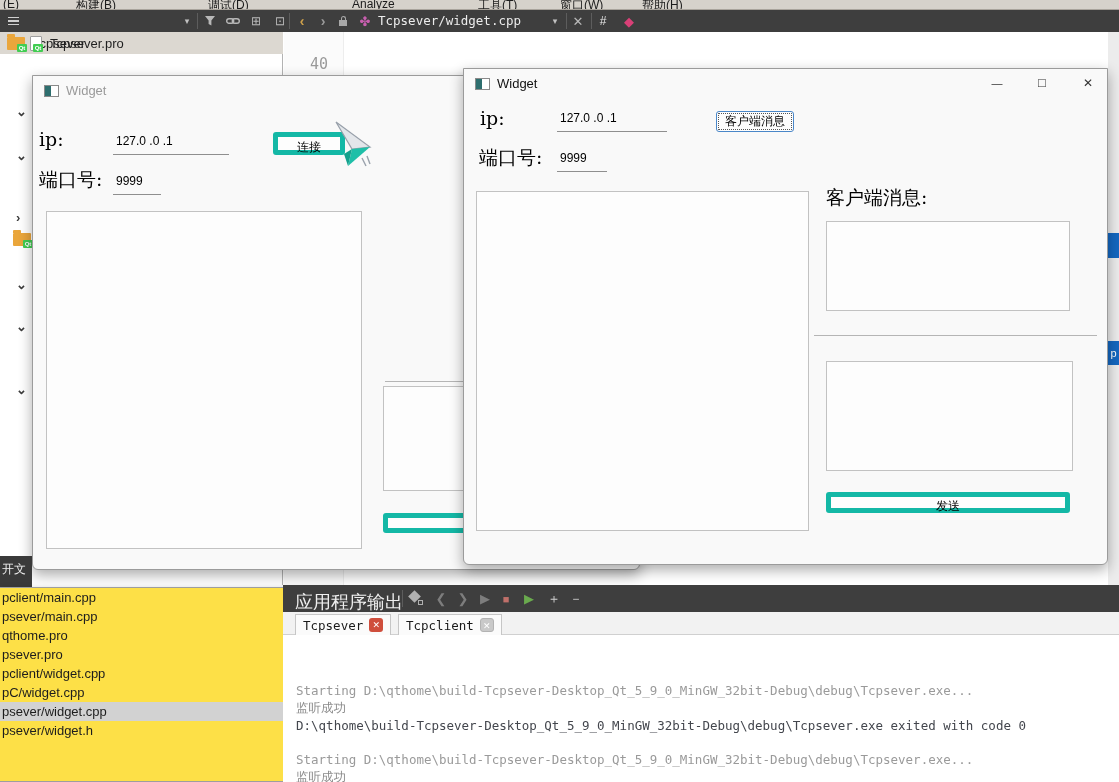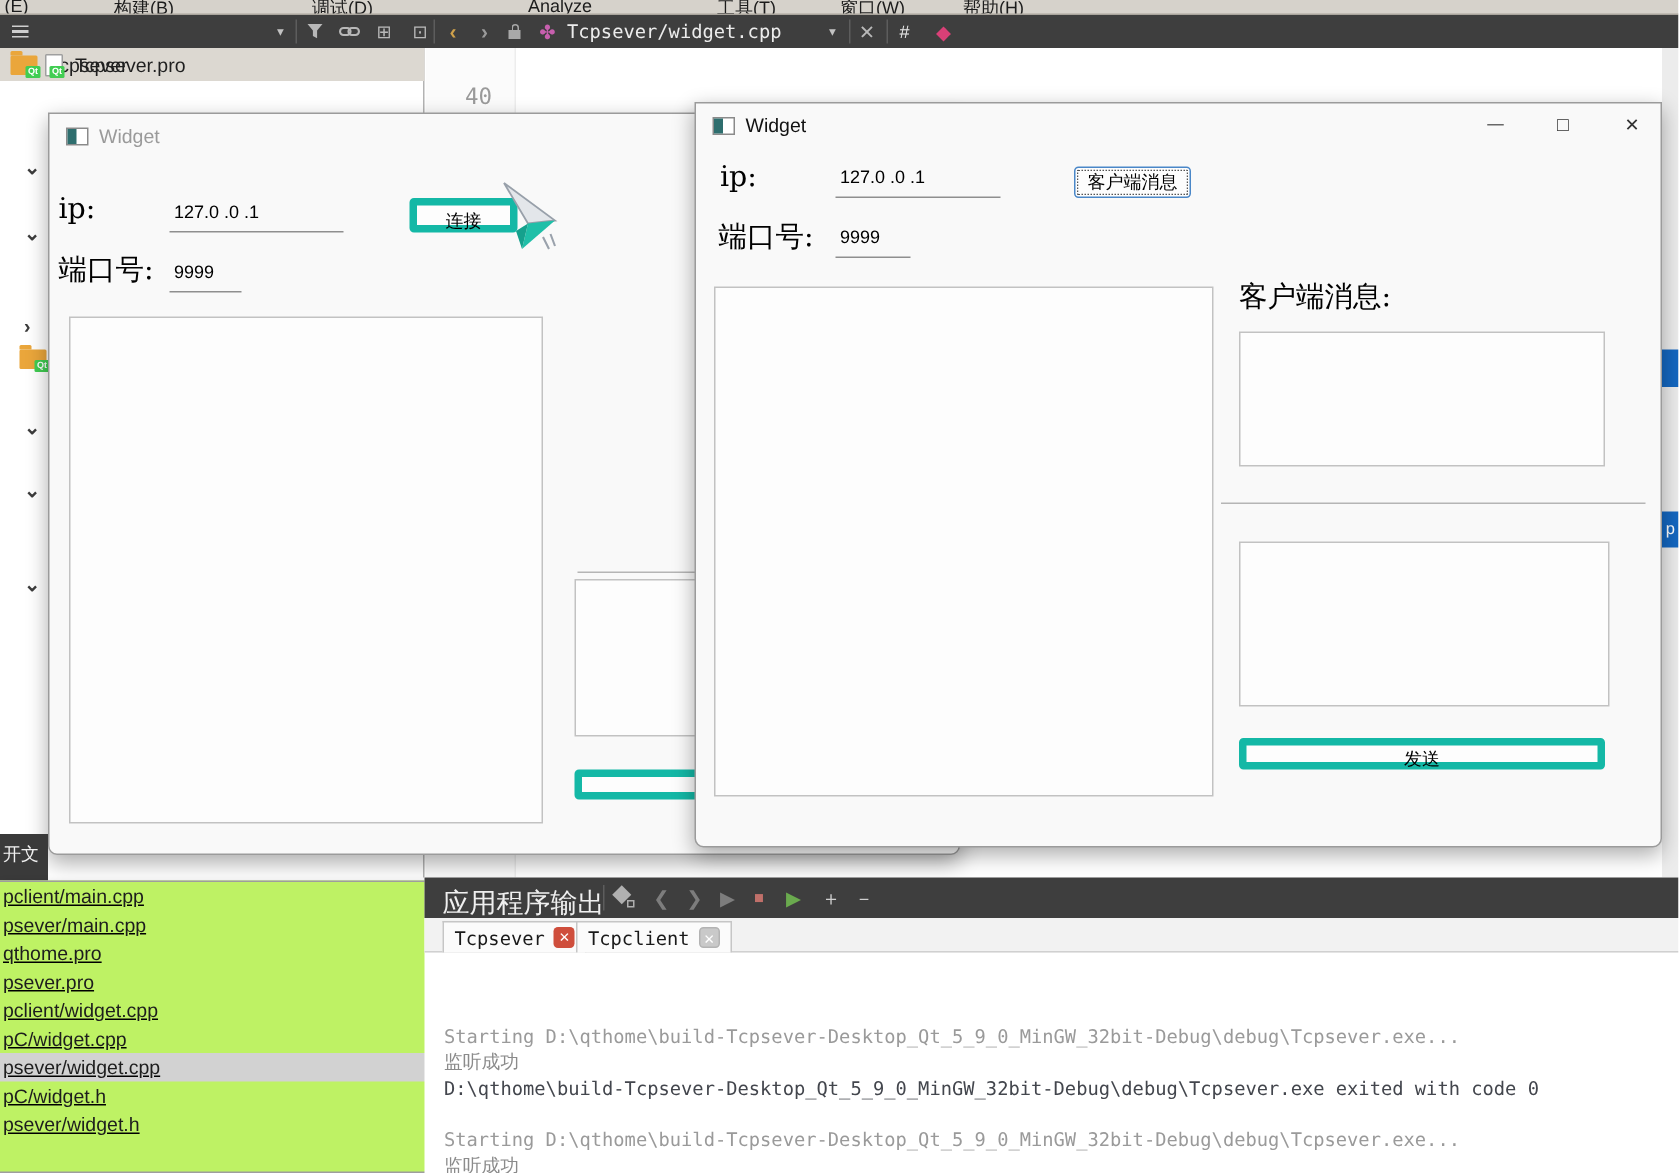--- a/index.html
+++ b/index.html
@@ -64,21 +64,21 @@
   .wbtn { position:absolute; top:4px; width:30px; height:20px; text-align:center; line-height:20px; font-size:11px; color:#333; }
   .wlabel { position:absolute; font-family:"DejaVu Serif",serif; font-size:19px; color:#000; }
   .uline { position:absolute; border-bottom:1px solid #8f8f8f; font-size:12px; color:#000; padding-left:3px; background:transparent; font-family:"Liberation Sans",sans-serif; }
   .qbtn { position:absolute; background:#fdfdfd; border:5px solid #14b8a6; border-radius:3px; font-size:12px; color:#000; text-align:center; }
   .qbtn.focus { border:1px solid #4a87c8; outline:1px dotted #555; outline-offset:-3px; }
   .qta { position:absolute; background:#fdfdfd; border:1px solid #c2c2c2; }
   .qhr { position:absolute; height:1px; background:#b5b5b5; }
 
   
   .corner-dark { left:0; top:556px; width:32px; height:31px; background:#3a3a3a; color:#f0f0f0; font-size:12px; line-height:26px; padding-left:2px; white-space:nowrap; overflow:hidden; }
-  .filelist { left:0; top:587px; width:341px; height:195px; background:#bef264; border:1px solid #9e9e9e; border-left:none; box-shadow:2px 2px 6px rgba(0,0,0,.25); overflow:hidden;text-decoration:underline; }
+  .filelist { left:0; top:587px; width:341px; height:195px; background:#fde047; border:1px solid #9e9e9e; border-left:none; box-shadow:2px 2px 6px rgba(0,0,0,.25); overflow:hidden; }
   .fl-item { position:relative; height:19px; line-height:19px; font-size:13px; color:#1d1d1d; padding-left:2px; white-space:nowrap; }
   .fl-item.selected { background:#d2d2d2; }
   .fl-scroll { position:absolute; right:4px; top:0; width:15px; height:195px; background:#f1f1f1; border-left:1px solid #dcdcdc; }
   .fl-up { position:absolute; top:1px; left:0; width:14px; height:15px; background:#e6e6e6; color:#555; font-size:8px; text-align:center; line-height:15px; }
   .fl-thumb { position:absolute; top:18px; left:1px; width:12px; height:80px; background:#cdcdcd; }
 
   
   .outpanel { left:283px; top:585px; width:836px; height:197px; background:#fff; }
   .out-head { position:absolute; left:0; top:0; width:836px; height:27px; background:#3e3e3e; }
   .out-title { position:absolute; left:12px; top:5px; color:#efefef; font-size:18px; }
@@ -267,21 +267,20 @@
 
       <div class="fl-item">psever.pro</div>
 
       <div class="fl-item">pclient/widget.cpp</div>
 
       <div class="fl-item">pC/widget.cpp</div>
 
       <div class="fl-item selected">psever/widget.cpp</div>
 
 
-      <div class="fl-item">pC/widget.h</div>
 
       <div class="fl-item">psever/widget.h</div>
 
       <div class="fl-item"></div>
     </div>
   <div class="fl-scroll">
     <div class="fl-up">▲</div>
     <div class="fl-thumb"></div>
   </div>
 </div>
@@ -302,21 +301,21 @@
     <span class="oh-ic ic-stop" style="left:213px;">■</span>
     <span class="oh-ic ic-run2" style="left:236px;">▶</span>
     <span class="oh-ic" style="left:261px;color:#cfcfcf;">＋</span>
     <span class="oh-ic" style="left:283px;color:#cfcfcf;">－</span>
   </div>
   <div class="tabstrip">
     <div class="otab" style="left:12px;">
       <span>Tcpsever</span>
       <span class="tclose red">✕</span>
     </div>
-    <div class="otab" style="left:101px;align-items:center;">
+    <div class="otab" style="left:115px;align-items:center;">
       <span>Tcpclient</span>
       <span class="tclose gray">✕</span>
     </div>
   </div>
   <div class="out-lines">
     
   <div class="oline start-old">Starting D:\qthome\build-Tcpsever-Desktop_Qt_5_9_0_MinGW_32bit-Debug\debug\Tcpsever.exe...</div><div class="oline app-old">监听成功</div><div class="oline exit-old">D:\qthome\build-Tcpsever-Desktop_Qt_5_9_0_MinGW_32bit-Debug\debug\Tcpsever.exe exited with code 0</div><div class="oline app-old"> </div><div class="oline start-old">Starting D:\qthome\build-Tcpsever-Desktop_Qt_5_9_0_MinGW_32bit-Debug\debug\Tcpsever.exe...</div><div class="oline app-old">监听成功</div></div>
 </div>
 
 </body></html>

